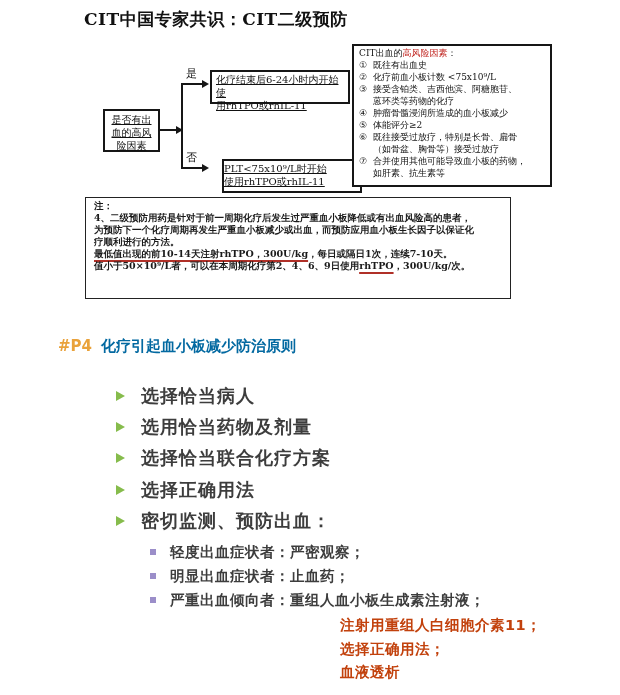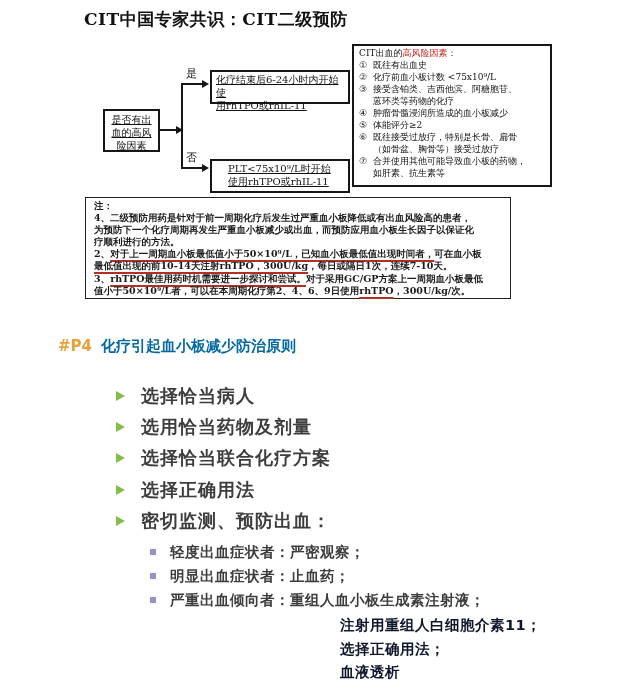--- a/index.html
+++ b/index.html
@@ -8,21 +8,21 @@
 
   
   .doc-title { position:absolute; left:84px; top:8px; margin:0;
                font:700 17px/1.3 "DejaVu Serif", serif; color:#111; letter-spacing:.5px; }
 
   
   .flow-box { position:absolute; border:2px solid #161616; background:#fff; box-sizing:border-box;
               font:500 10px/1.32 "DejaVu Serif", serif; color:#111; white-space:pre-line;text-decoration:underline; }
   .decision-box { left:103px; top:109px; width:57px; height:43px; text-align:center; padding-top:2px; }
   .yes-box { left:210px; top:70px;  width:140px; height:34px; padding:1px 4px; }
-  .no-box  { left:210px; top:159px; width:140px; height:34px; padding:1px 16px; }
+  .no-box  { left:222px; top:159px; width:140px; height:34px; padding:1px 0; }
 
   .hline { position:absolute; height:2px; background:#161616; }
   .vline { position:absolute; width:2px; background:#161616; left:181px; top:84px; height:85px; }
   .l-mid { left:160px; top:129px; width:17px; }
   .l-top { left:181px; top:83px;  width:21px; }
   .l-bot { left:181px; top:167px; width:21px; }
   .ah { position:absolute; width:0; height:0;
         border-top:4px solid transparent; border-bottom:4px solid transparent;
         border-left:7px solid #161616; }
   .a-mid { left:176px; top:126px; }
@@ -60,21 +60,21 @@
                   border-left:9px solid #86bc4c; margin-right:16px; }
   .bullet-text { font:700 18px "DejaVu Sans", sans-serif; color:#3d3d3d; letter-spacing:1px; }
 
   .sub-bullets { position:absolute; left:150px; top:540px; }
   .sub-row { display:flex; align-items:center; height:24.2px; }
   .square-marker { width:6px; height:6px; background:#9b8ec9; flex:none; margin-right:14px; }
   .sub-text { font:700 14.5px "DejaVu Sans", sans-serif; color:#3d3d3d; letter-spacing:.5px; }
 
   .cont-lines { position:absolute; left:340px; top:614px; }
   .cont-row { display:flex; align-items:center; height:23.6px;
-              font:700 14.5px "DejaVu Sans", sans-serif; color:#0f172a; letter-spacing:.5px; }
+              font:700 14.5px "DejaVu Sans", sans-serif; color:#c2410c; letter-spacing:.5px; }
 </style>
 </head>
 <body>
 
 <div class="page">
 
   <h1 class="doc-title">CIT中国专家共识：CIT二级预防</h1>
 
   <div>
     <div class="flow-box decision-box">是否有出
@@ -145,25 +145,23 @@
   <div class="note-box">
 
       <div class="note-line"><span>注：</span></div>
 
       <div class="note-line"><span>4、二级预防用药是针对于前一周期化疗后发生过严重血小板降低或有出血风险高的患者，</span></div>
 
       <div class="note-line"><span>为预防下一个化疗周期再发生严重血小板减少或出血，而预防应用血小板生长因子以保证化</span></div>
 
       <div class="note-line"><span>疗顺利进行的方法。</span></div>
 
-      <div class="note-line"><span>2、</span><span class="u-red">对于上一周期血小板最低值小于50×10⁹/L，已知血小板最低值出现时间者，</span><span>可在血小板</span></div>
 
       <div class="note-line"><span class="u-red">最低值出现的前10-14天注射rhTPO，300U/kg</span><span>，每日或隔日1次，连续7-10天。</span></div>
 
-      <div class="note-line"><span>3、</span><span class="u-red">rhTPO最佳用药时机需要进一步探讨和尝试。</span><span>对于采用GC/GP方案上一周期血小板最低</span></div>
 
       <div class="note-line"><span>值小于50×10⁹/L者，可以在本周期化疗第2、4、6、9日使用</span><span class="u-red">rhTPO</span><span>，300U/kg/次。</span></div>
     </div>
 
   <div class="section-head">
     <span style="color: rgb(233, 162, 59);">#P4</span>
     <span style="color: #0369a1;">化疗引起血小板减少防治原则</span>
   </div>
 
   <div class="bullets">

